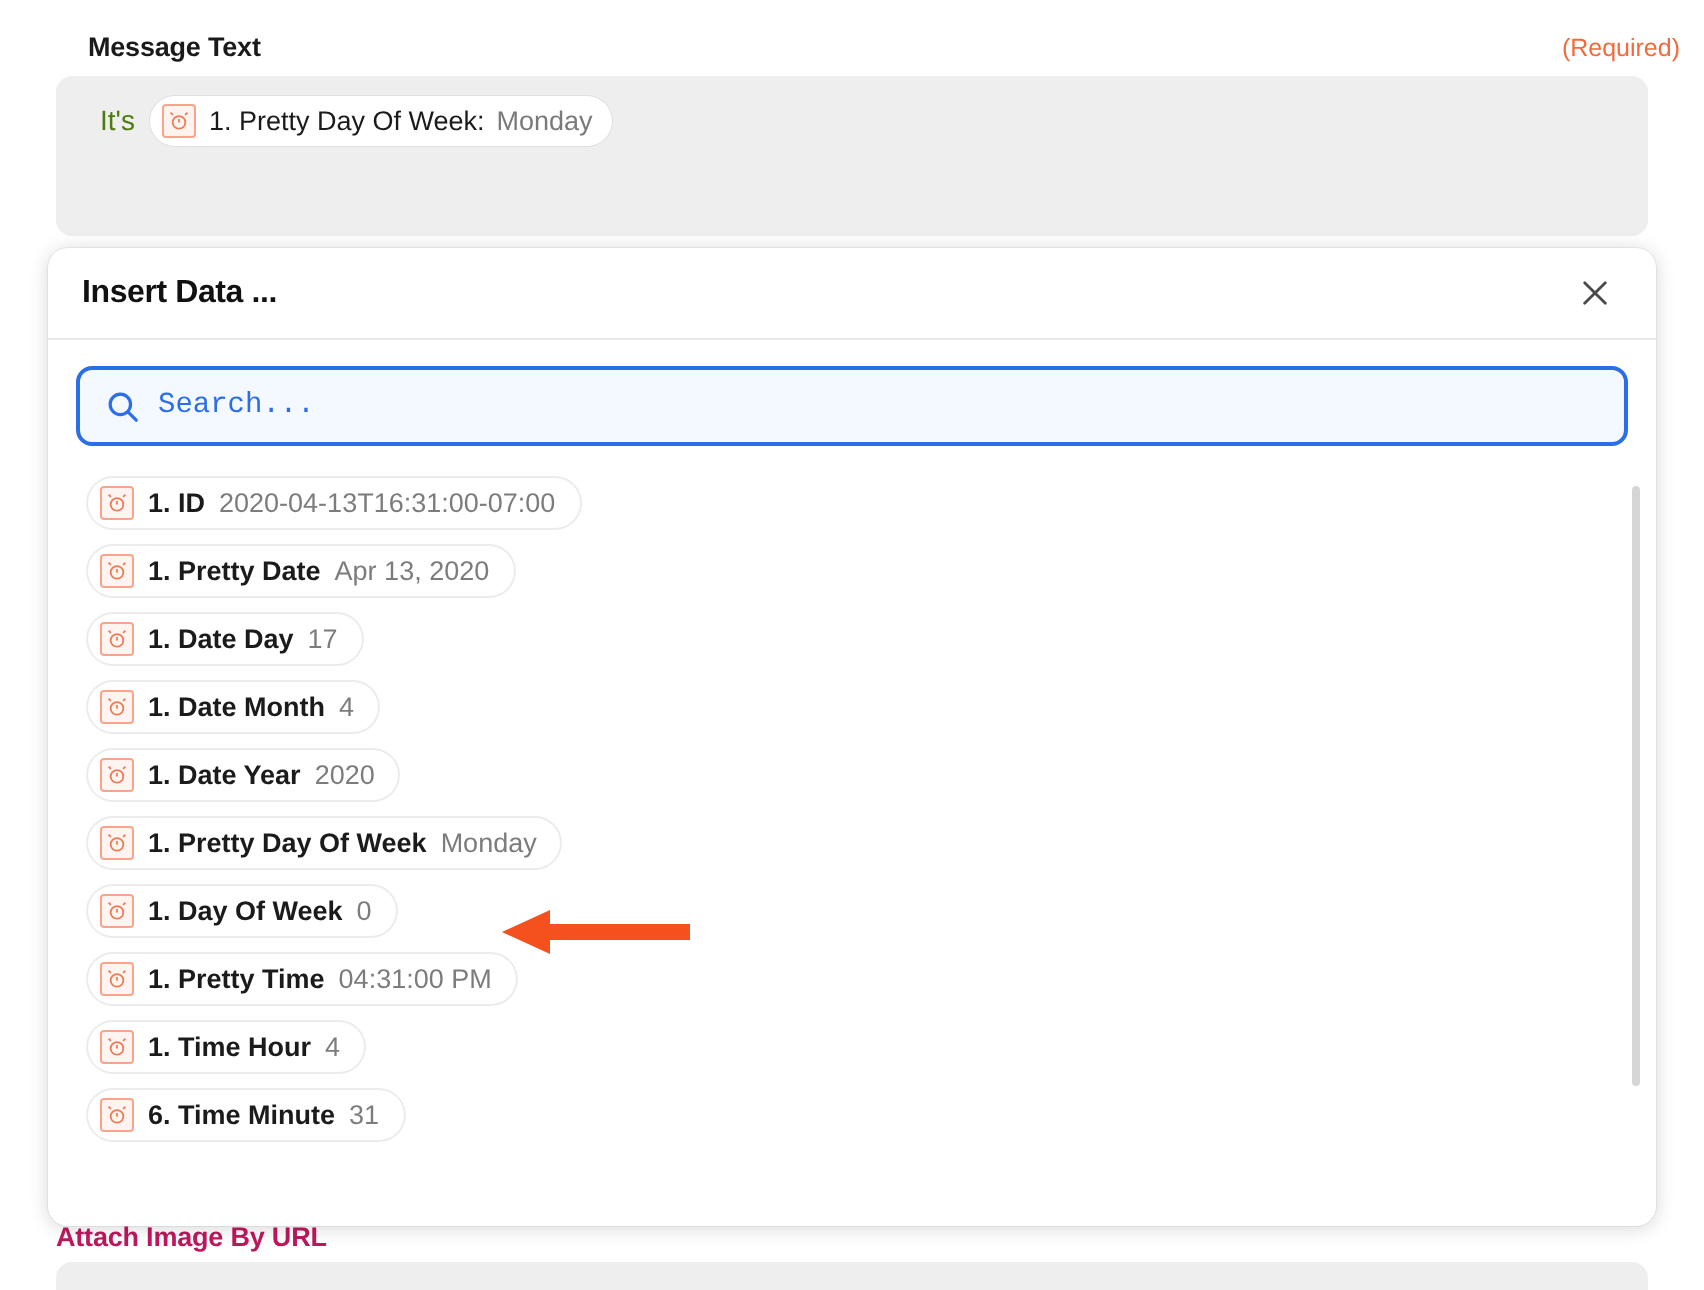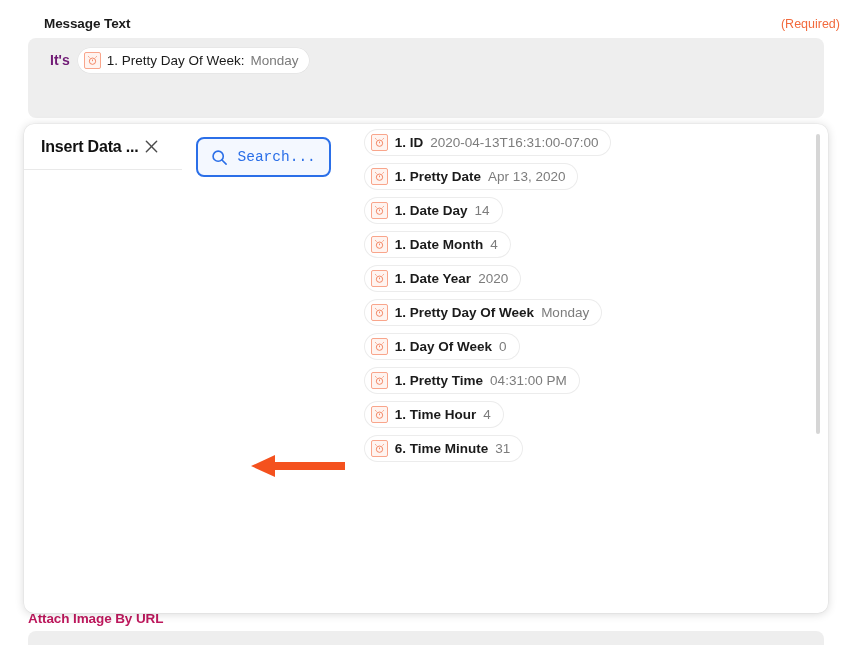--- a/index.html
+++ b/index.html
@@ -64,22 +64,22 @@
   }
 
   .msg-line {
     display: flex;
     align-items: center;
     gap: 0px;
     height: 24px;
   }
   .msg-text {
     font-size: 14px;
-    font-weight: bold;
-    color: #701a75;
+    font-weight: normal;
+    color: #4d7c0f;
     padding-left: 10px;
     padding-right: 8px;
   }
 
   
   .token-pill {
     display: inline-flex;
     align-items: center;
     gap: 6px;
     background: #ffffff;
@@ -139,21 +139,21 @@
     position: absolute;
     left: 24px;
     top: 124px;
     width: 804px;
     height: 489px;
     background: #ffffff;
     border-radius: 10px;
     box-shadow: 0 1px 10px rgba(0,0,0,0.16), 0 0 0 0.5px rgba(0,0,0,0.05);
     overflow: hidden;
     display: flex;
-    flex-direction: row;
+    flex-direction: column;
   }
 
   .modal-header {
     height: 46px;
     flex: none;
     border-bottom: 1px solid #e9e9e9;
     display: flex;
     align-items: center;
     justify-content: space-between;
     padding: 0 18px 0 17px;
@@ -366,21 +366,21 @@
           <div class="list-item">
             <span class="alarm-icon">
               <svg width="11" height="11" viewBox="0 0 16 16" fill="none" stroke="#f07a55" stroke-width="1.3">
                 <circle cx="8" cy="9" r="4.6"></circle>
                 <line x1="3.6" y1="3.6" x2="1.9" y2="2"></line>
                 <line x1="12.4" y1="3.6" x2="14.1" y2="2"></line>
                 <line x1="8" y1="6.6" x2="8" y2="9"></line>
               </svg>
             </span>
             <span class="li-label">1. Date Day</span>
-            <span class="li-value">14</span>
+            <span class="li-value">17</span>
           </div>
           <div class="list-item">
             <span class="alarm-icon">
               <svg width="11" height="11" viewBox="0 0 16 16" fill="none" stroke="#f07a55" stroke-width="1.3">
                 <circle cx="8" cy="9" r="4.6"></circle>
                 <line x1="3.6" y1="3.6" x2="1.9" y2="2"></line>
                 <line x1="12.4" y1="3.6" x2="14.1" y2="2"></line>
                 <line x1="8" y1="6.6" x2="8" y2="9"></line>
               </svg>
             </span>

